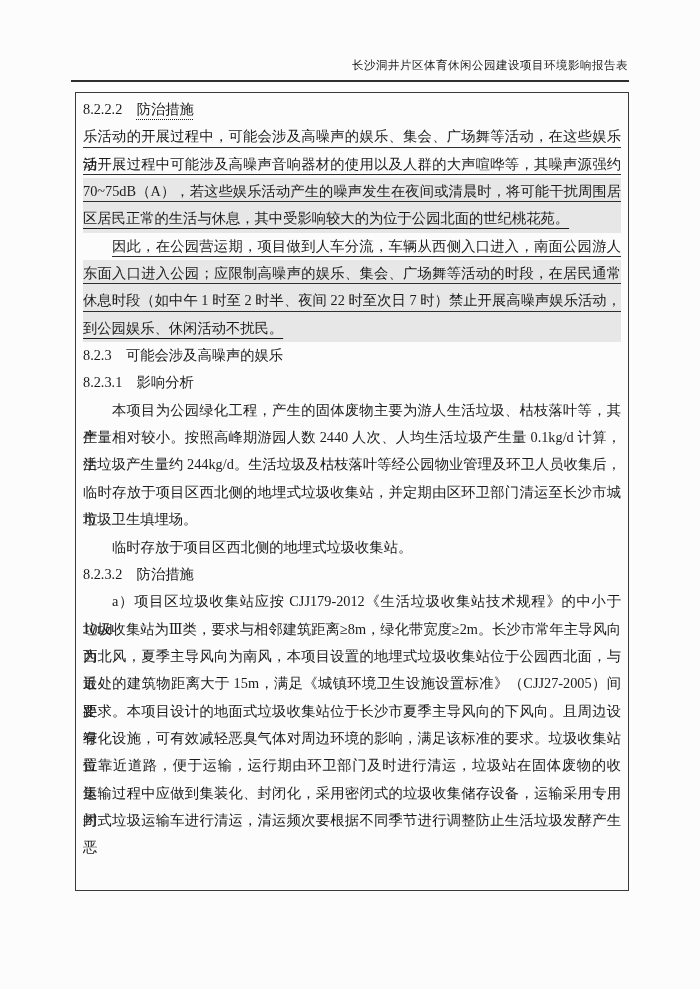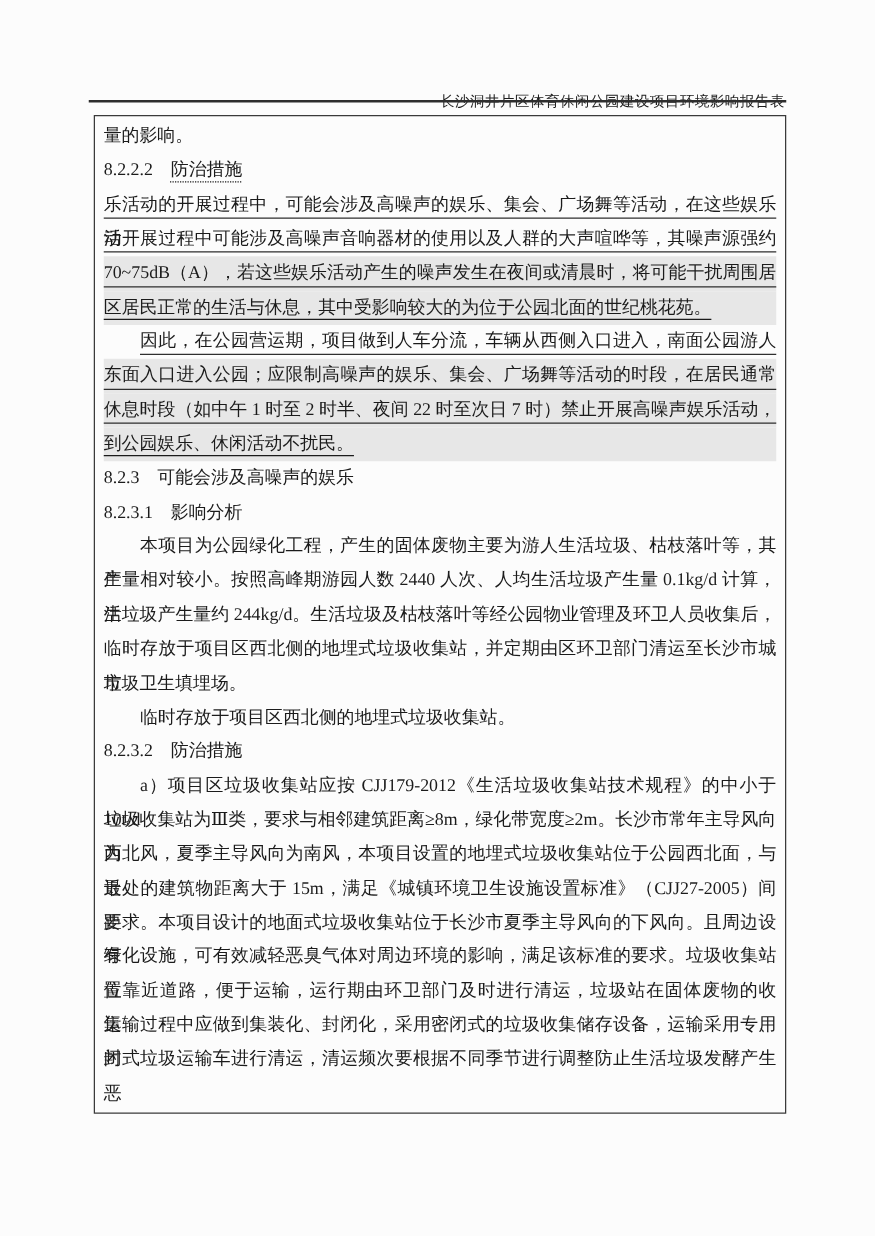--- a/index.html
+++ b/index.html
@@ -4,21 +4,21 @@
 <style>
   html,body { margin:0; padding:0; }
   body { background:#ffffff; }
   .page {
     position:relative; width:700px; height:989px; margin:0 auto;
     background:var(--paper,#fcfcfc);
     font-family:"Liberation Serif","DejaVu Serif",serif;
     color:var(--text,#1b1b1b);
   }
   .header-title {
-    position:absolute; top:74px; right:72px;
+    position:absolute; top:58px; right:72px;
     font-size:11.5px; letter-spacing:0.5px; white-space:nowrap;
   }
   .header-rule {
     position:absolute; top:80px; left:71px; width:558px; height:2px;
     background:var(--rule,#2e2e2e);
   }
   .content-box {
     position:absolute; left:75px; top:92px; width:554px; height:799px;
     box-sizing:border-box; border:1.5px solid var(--border,#3a3a3a);
     padding:3px 7px 0 7px; overflow:hidden;
@@ -45,21 +45,20 @@
 </style>
 </head>
 <body>
 
 <div class="page">
   <div class="header-title">长沙洞井片区体育休闲公园建设项目环境影响报告表</div>
   <div class="header-rule"></div>
 
   <div class="content-box">
     <div id="doc-body">
-        <div class="line"><span class="seg">量的影响。</span></div>
         <div class="line"><span class="seg">8.2.2.2　</span><span class="seg u-dotted">防治措施</span></div>
         <div class="line fill ul"><span class="seg">乐活动的开展过程中，可能会涉及高噪声的娱乐、集会、广场舞等活动，在这些娱乐活</span></div>
         <div class="line fill ul"><span class="seg">动开展过程中可能涉及高噪声音响器材的使用以及人群的大声喧哗等，其噪声源强约为</span></div>
         <div class="line fill ul hl"><span class="seg">70~75dB（A），若这些娱乐活动产生的噪声发生在夜间或清晨时，将可能干扰周围居民</span></div>
         <div class="line hl"><span class="seg u-solid">区居民正常的生活与休息，其中受影响较大的为位于公园北面的世纪桃花苑。</span></div>
         <div class="line indent fill ul"><span class="seg">因此，在公园营运期，项目做到人车分流，车辆从西侧入口进入，南面公园游人从</span></div>
         <div class="line fill ul hl"><span class="seg">东面入口进入公园；应限制高噪声的娱乐、集会、广场舞等活动的时段，在居民通常的</span></div>
         <div class="line fill ul hl"><span class="seg">休息时段（如中午 1 时至 2 时半、夜间 22 时至次日 7 时）禁止开展高噪声娱乐活动，做</span></div>
         <div class="line hl"><span class="seg u-solid">到公园娱乐、休闲活动不扰民。</span></div>
         <div class="line"><span class="seg">8.2.3　可能会涉及高噪声的娱乐</span></div>

